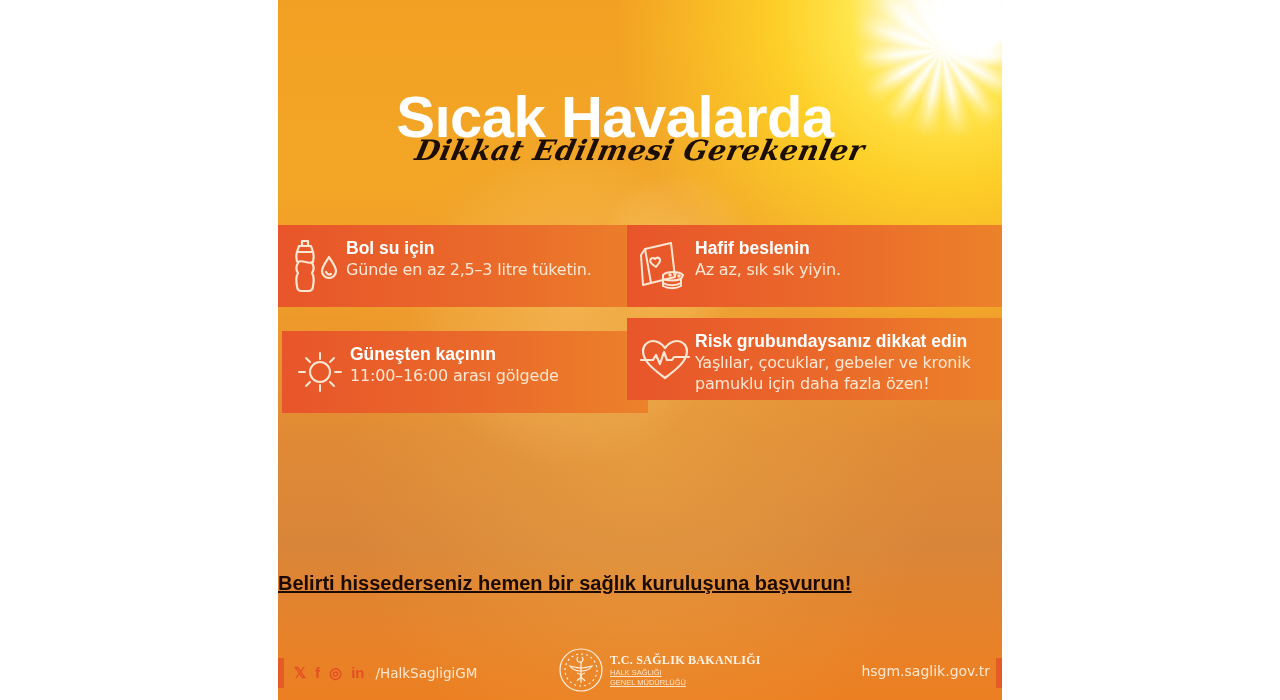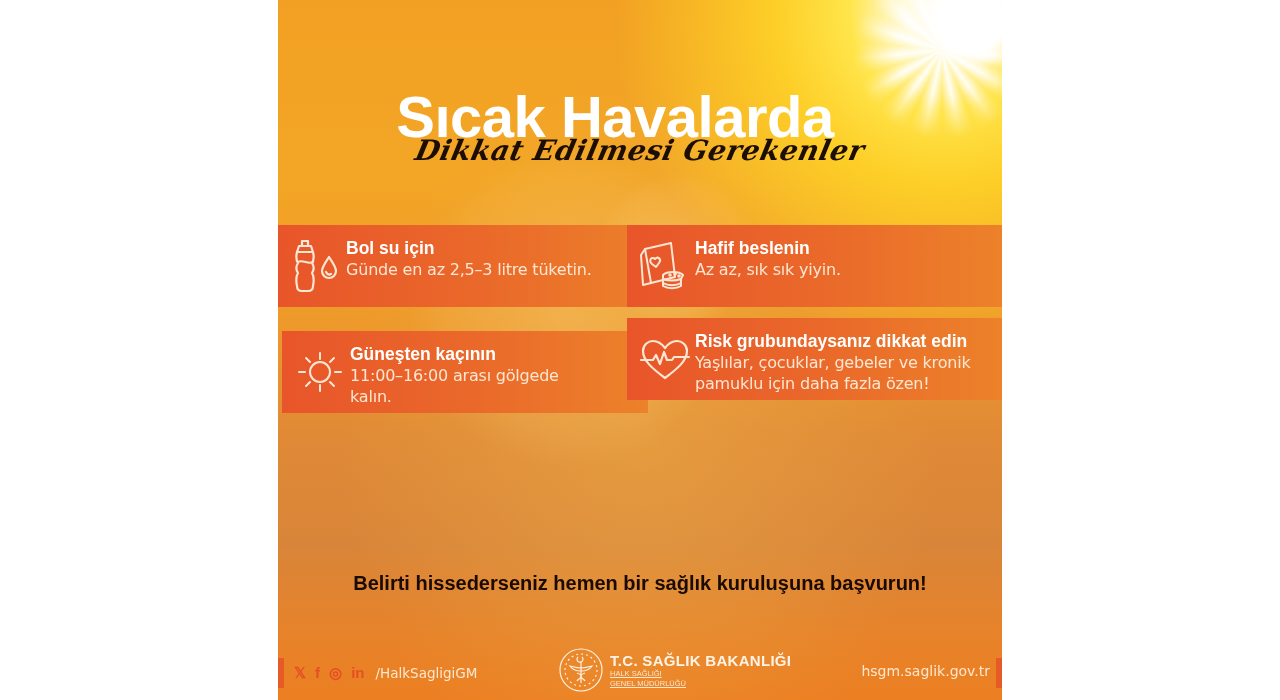--- a/index.html
+++ b/index.html
@@ -42,29 +42,29 @@
   .card {
     position:absolute; height:82px;
     background:linear-gradient(90deg, #e8552a 0%, #ea6a2a 55%, #ec822a 100%);
     color:#fff;
   }
   .card .icon { position:absolute; left:8px; top:10px; width:60px; height:62px; }
   .card .txt { position:absolute; left:68px; top:12px; right:8px; }
   .card .head { font-family:"Liberation Sans", sans-serif; font-weight:bold; font-size:17.5px; line-height:22px; color:#ffffff; }
   .card .body { font-family:"DejaVu Sans", sans-serif; font-size:16px; line-height:21px; color:#fde6d2; letter-spacing:-0.2px; }
   .warning {
-    position:absolute; left:0; width:724px; top:572px; text-align:center;
-    font-family:"Liberation Sans", sans-serif; font-weight:bold; font-size:20px; color:#1a0a02;
+    position:absolute; left:0; width:724px; top:572px; 
+    font-family:"Liberation Sans", sans-serif; font-weight:bold; font-size:20px; color:#1a0a02;text-decoration:underline;
   }
   .footer-left { position:absolute; left:16px; top:664px; display:flex; align-items:center; gap:9px; }
   .social { color:#e54f24; font-family:"Liberation Sans", sans-serif; font-weight:bold; font-size:15px; line-height:18px; }
   .handle { color:#ffe7cf; font-family:"DejaVu Sans", sans-serif; font-size:13.5px; margin-left:2px;text-align:right; }
   .logo { position:absolute; left:280px; top:647px; display:flex; align-items:center; gap:6px; }
   .logo .emblem { width:46px; height:46px; }
-  .logo .l1 { font-family:Liberation Sans, sans-serif; font-weight:bold; font-size:15px; color:#fff3e6; letter-spacing:0.3px; }
+  .logo .l1 { font-family:Liberation Serif, serif; font-weight:bold; font-size:12px; color:#fff3e6; letter-spacing:0.3px; }
   .logo .l2 { font-family:"Liberation Sans", sans-serif; font-size:7.5px; color:#ffe6cc; line-height:10px;text-decoration:underline; }
   .site { position:absolute; right:12px; top:663px; font-family:"DejaVu Sans", sans-serif; font-size:14px; color:#ffe7cf; }
   .edge-tab { position:absolute; top:658px; width:6px; height:30px; background:#e65a28; }
 </style>
 </head>
 <body>
 
 <div class="poster">
   <div class="flare" style="left:130px;top:150px;width:320px;height:320px;"></div>
   <div class="flare" style="left:320px;top:170px;width:160px;height:160px;"></div>
@@ -108,21 +108,20 @@
   </div>
 
   <div class="card" style="left:4px;top:331px;width:366px;">
     <svg class="icon" viewBox="0 0 60 62" fill="none" stroke="#fde6d2" stroke-width="2" stroke-linecap="round">
       <circle cx="30" cy="31" r="10"></circle>
       <path d="M30 12v6M30 44v6M9 31h6M45 31h6M16 17l4 4M40 41l4 4M44 17l-4 4M20 41l-4 4"></path>
     </svg>
     <div class="txt">
       <div class="head">Güneşten kaçının</div>
       <div class="body">11:00–16:00 arası gölgede</div>
-      <div class="body">kalın.</div>
     </div>
   </div>
 
   <div class="card" style="left:349px;top:318px;width:375px;">
     <svg class="icon" viewBox="0 0 60 62" fill="none" stroke="#fde6d2" stroke-width="2.2" stroke-linecap="round" stroke-linejoin="round">
       <path d="M30 50C18 41 8 33 8 23c0-6 5-10 10-10 5 0 9 3 12 7 3-4 7-7 12-7 5 0 10 4 10 10 0 10-10 18-22 27z"></path>
       <path d="M6 32h12l3-5 4 9 4-12 3 8h5l2 -3h15"></path>
     </svg>
     <div class="txt">
       <div class="head">Risk grubundaysanız dikkat edin</div>

